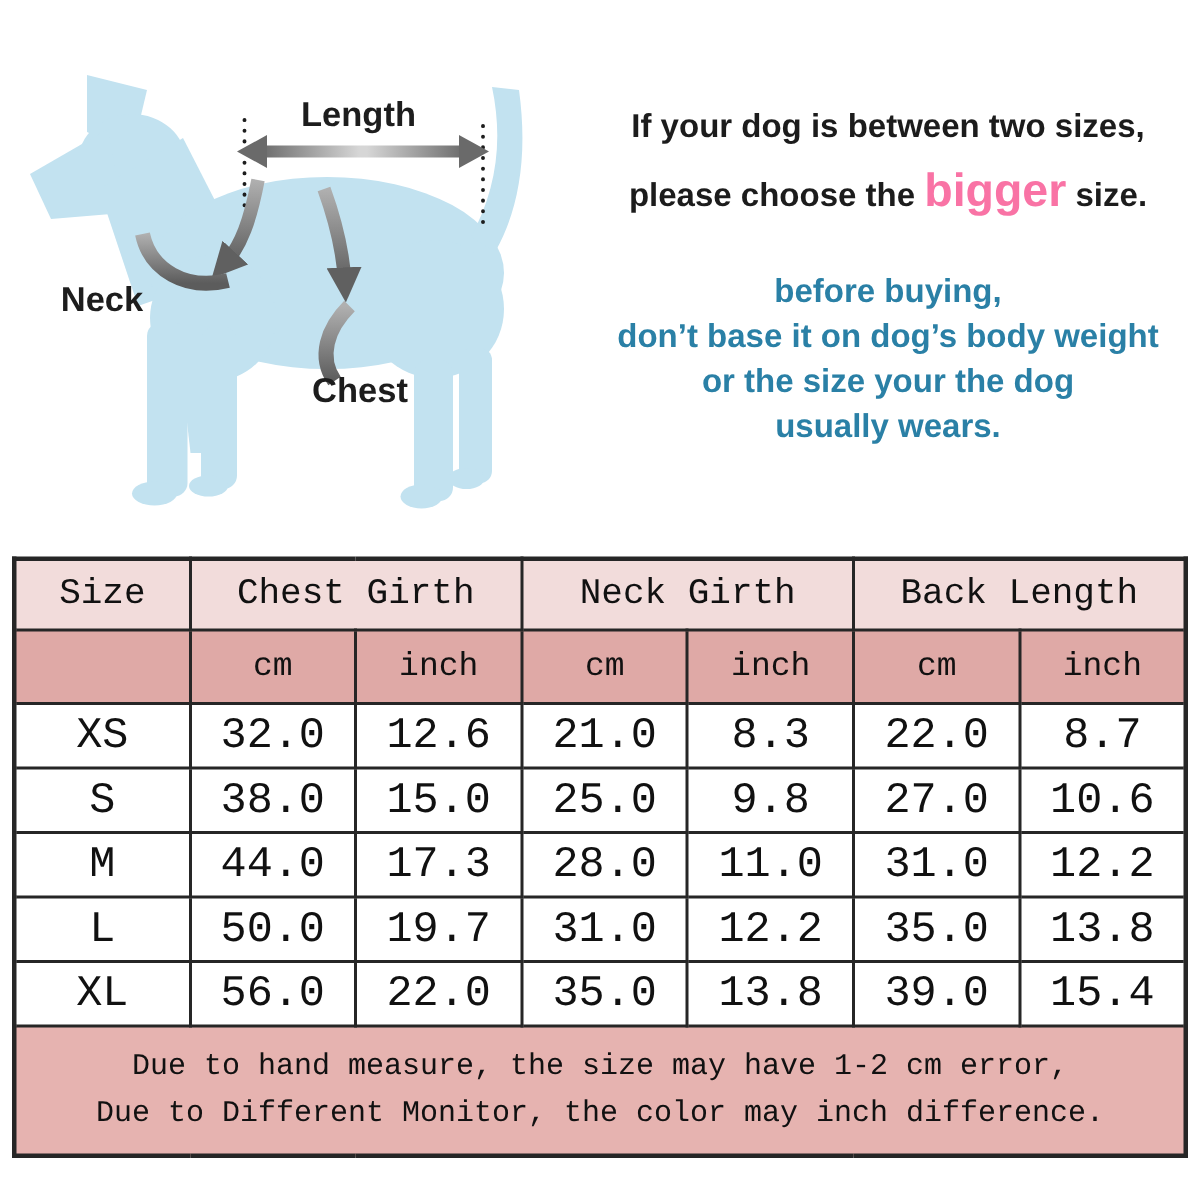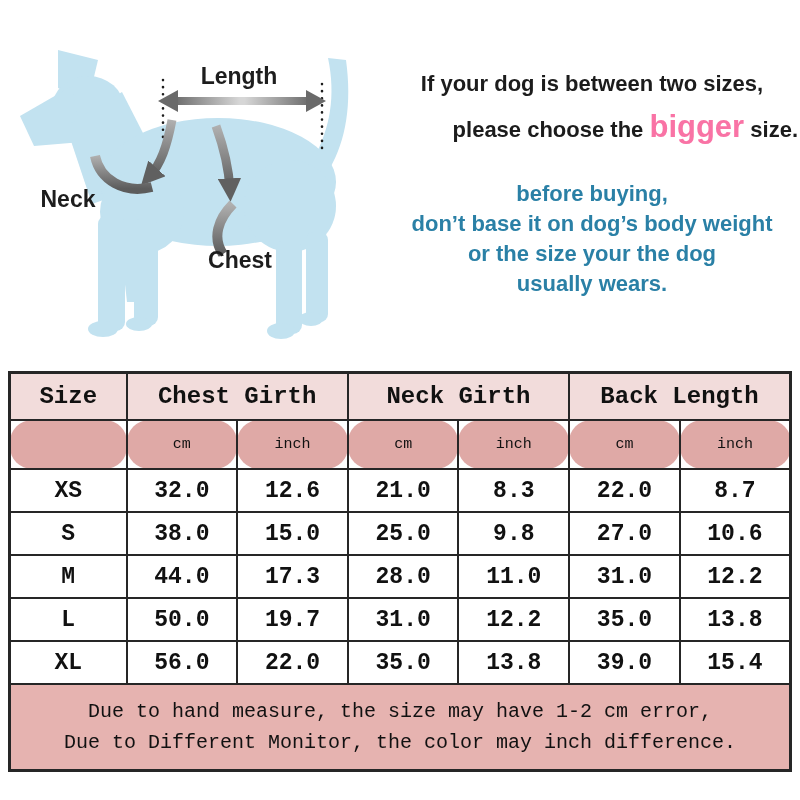--- a/index.html
+++ b/index.html
@@ -11,37 +11,37 @@
   }
   .dog-svg{position:absolute;left:0;top:0;}
   .dog-part{fill:var(--dog);}
   .svg-label{fill:var(--ink);font-family:"Liberation Sans",sans-serif;font-weight:bold;font-size:23px;}
   .dotted{stroke:#1d1d1d;stroke-width:2.6;stroke-dasharray:0.1 7;stroke-linecap:round;fill:none;}
   .strap-arrow{fill:none;stroke:url(#gradV);stroke-width:9;}
   .strap-band{fill:none;stroke:url(#gradV);stroke-width:10;}
 
   .advice{position:absolute;left:386px;top:68px;width:412px;text-align:center;font-weight:bold;}
   .a1{font-size:22px;color:var(--black);line-height:32px;}
-  .a2{font-size:22px;color:var(--black);line-height:42px;margin-top:6px;text-align:right;}
+  .a2{font-size:22px;color:var(--black);line-height:42px;margin-top:6px;}
   .em{font-size:31px;color:var(--pink);}
   .p2{margin-top:28px;}
   .t{color:var(--teal);font-size:22px;line-height:30px;}
   .t-first{line-height:42px;}
 
   table.size-table{
     position:absolute;left:8px;top:371px;width:784px;
     border-collapse:collapse;table-layout:fixed;
     font-family:"Liberation Mono", monospace;color:#111;
     border:3px solid var(--border-c);
   }
   .size-table th,.size-table td{border:2px solid var(--border-c);text-align:center;padding:0;}
   .col-size{width:117px;}
-  .group-row th{height:45px;background:var(--header-bg);font-size:24px;font-weight:700;}
-  .unit-row th{height:47px;background:var(--unit-bg);font-size:15px;font-weight:400;border-radius:22px;}
-  tbody td{height:41px;background:#ffffff;font-size:23px;font-weight:bold;}
+  .group-row th{height:45px;background:var(--header-bg);font-size:24px;font-weight:400;}
+  .unit-row th{height:47px;background:var(--unit-bg);font-size:22px;font-weight:400;}
+  tbody td{height:41px;background:#ffffff;font-size:29px;}
   .footer-cell{height:84px;background:var(--footer-bg);font-size:20px;line-height:31px;vertical-align:middle;margin-top:24px;}
 </style>
 </head>
 <body style="--dog: #c2e2f0; --ink: #1d1d1d; --pink: #f973a5; --teal: #2a80a6; --black: #1c1c1c; --header-bg: #f2dcdb; --unit-bg: #dfa9a6; --footer-bg: #e6b3b0; --border-c: #262626;">
 
 <svg class="dog-svg" width="400" height="360" viewBox="0 0 400 360" xmlns="http://www.w3.org/2000/svg">
   <defs>
     <linearGradient id="gradH" x1="0" y1="0" x2="1" y2="0">
       <stop offset="0" stop-color="#6e6e6e"></stop>
         <stop offset="0.48" stop-color="#d6d6d6"></stop>

